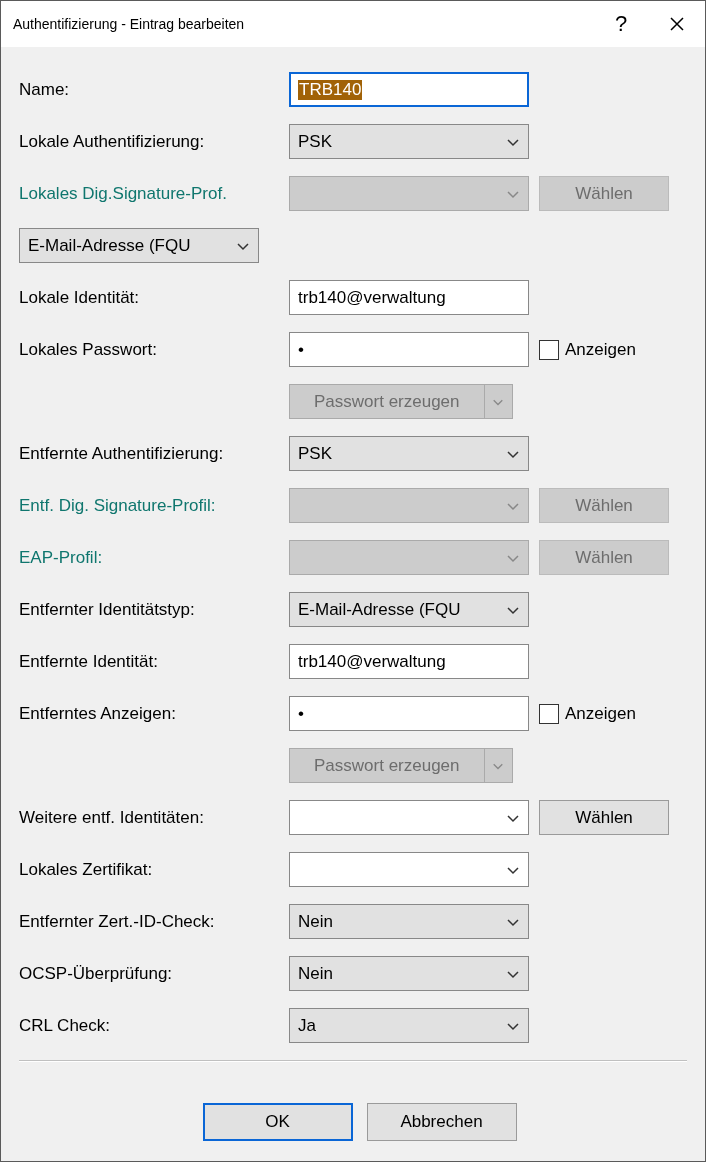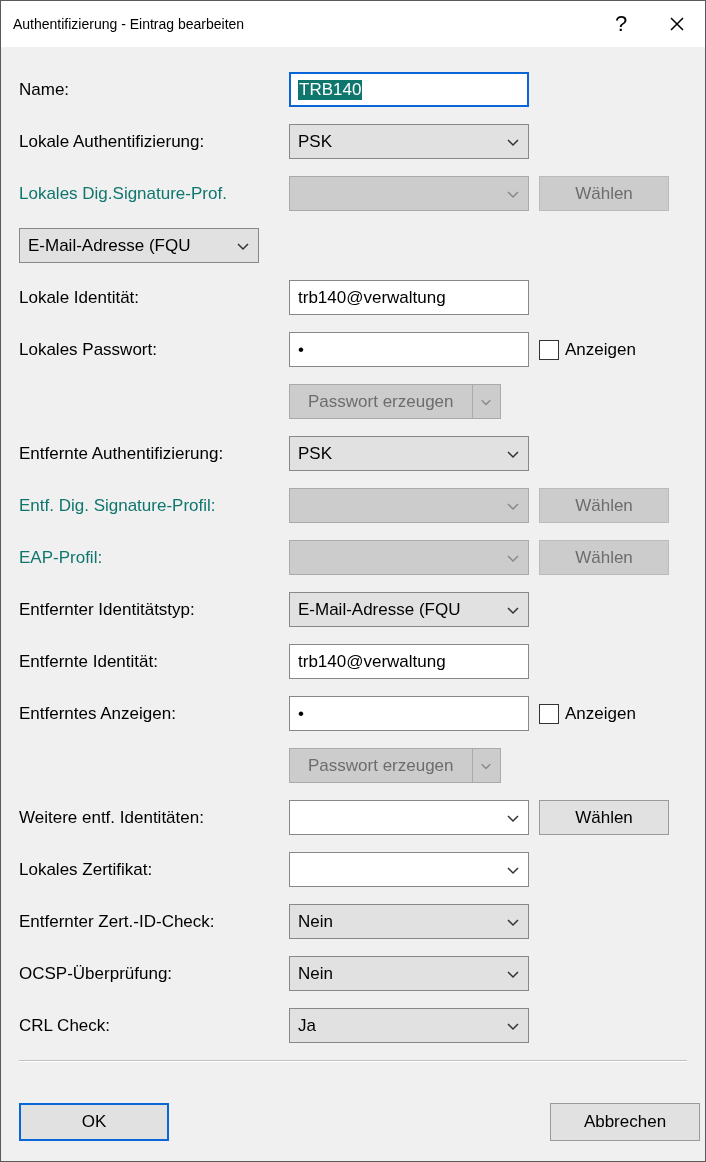--- a/index.html
+++ b/index.html
@@ -121,41 +121,41 @@
     border: 1px solid #333;
     background: #fff;
   }
   .drop-split {
     height: 35px;
     display: inline-flex;
     border: 1px solid #aaa;
     background: #ccc;
     color: #6d6d6d;
   }
-  .drop-split .main { padding: 0 18px; display: flex; align-items: center; }
+  .drop-split .main { padding: 0 24px; display: flex; align-items: center; }
   .drop-split .arrow { width: 28px; display: flex; align-items: center; justify-content: center; border-left: 1px solid #aaa; }
   .hr {
     border: none;
     border-top: 1px solid #c0c0c0;
     border-bottom: 1px solid #fff;
     margin: 10px 0 14px 0;
   }
   .footer {
     display: flex;
-    justify-content: space-between;
+    justify-content: center;
     gap: 14px;
     padding: 0 5px 20px 18px;
   }
   .footer .btn { min-width: 150px; height: 38px; }
   .btn.primary {
     border: 2px solid #0a66d6;
     background: #e1e1e1;
   }
   .sel-highlight {
-    background: #0f766e;
+    background: #a16207;
     color: #fff;
     padding: 0 1px;
   }
 </style>
 </head>
 <body>
 
 <div class="window">
   <div class="titlebar">
     <div class="titlebar-title">Authentifizierung - Eintrag bearbeiten</div>

